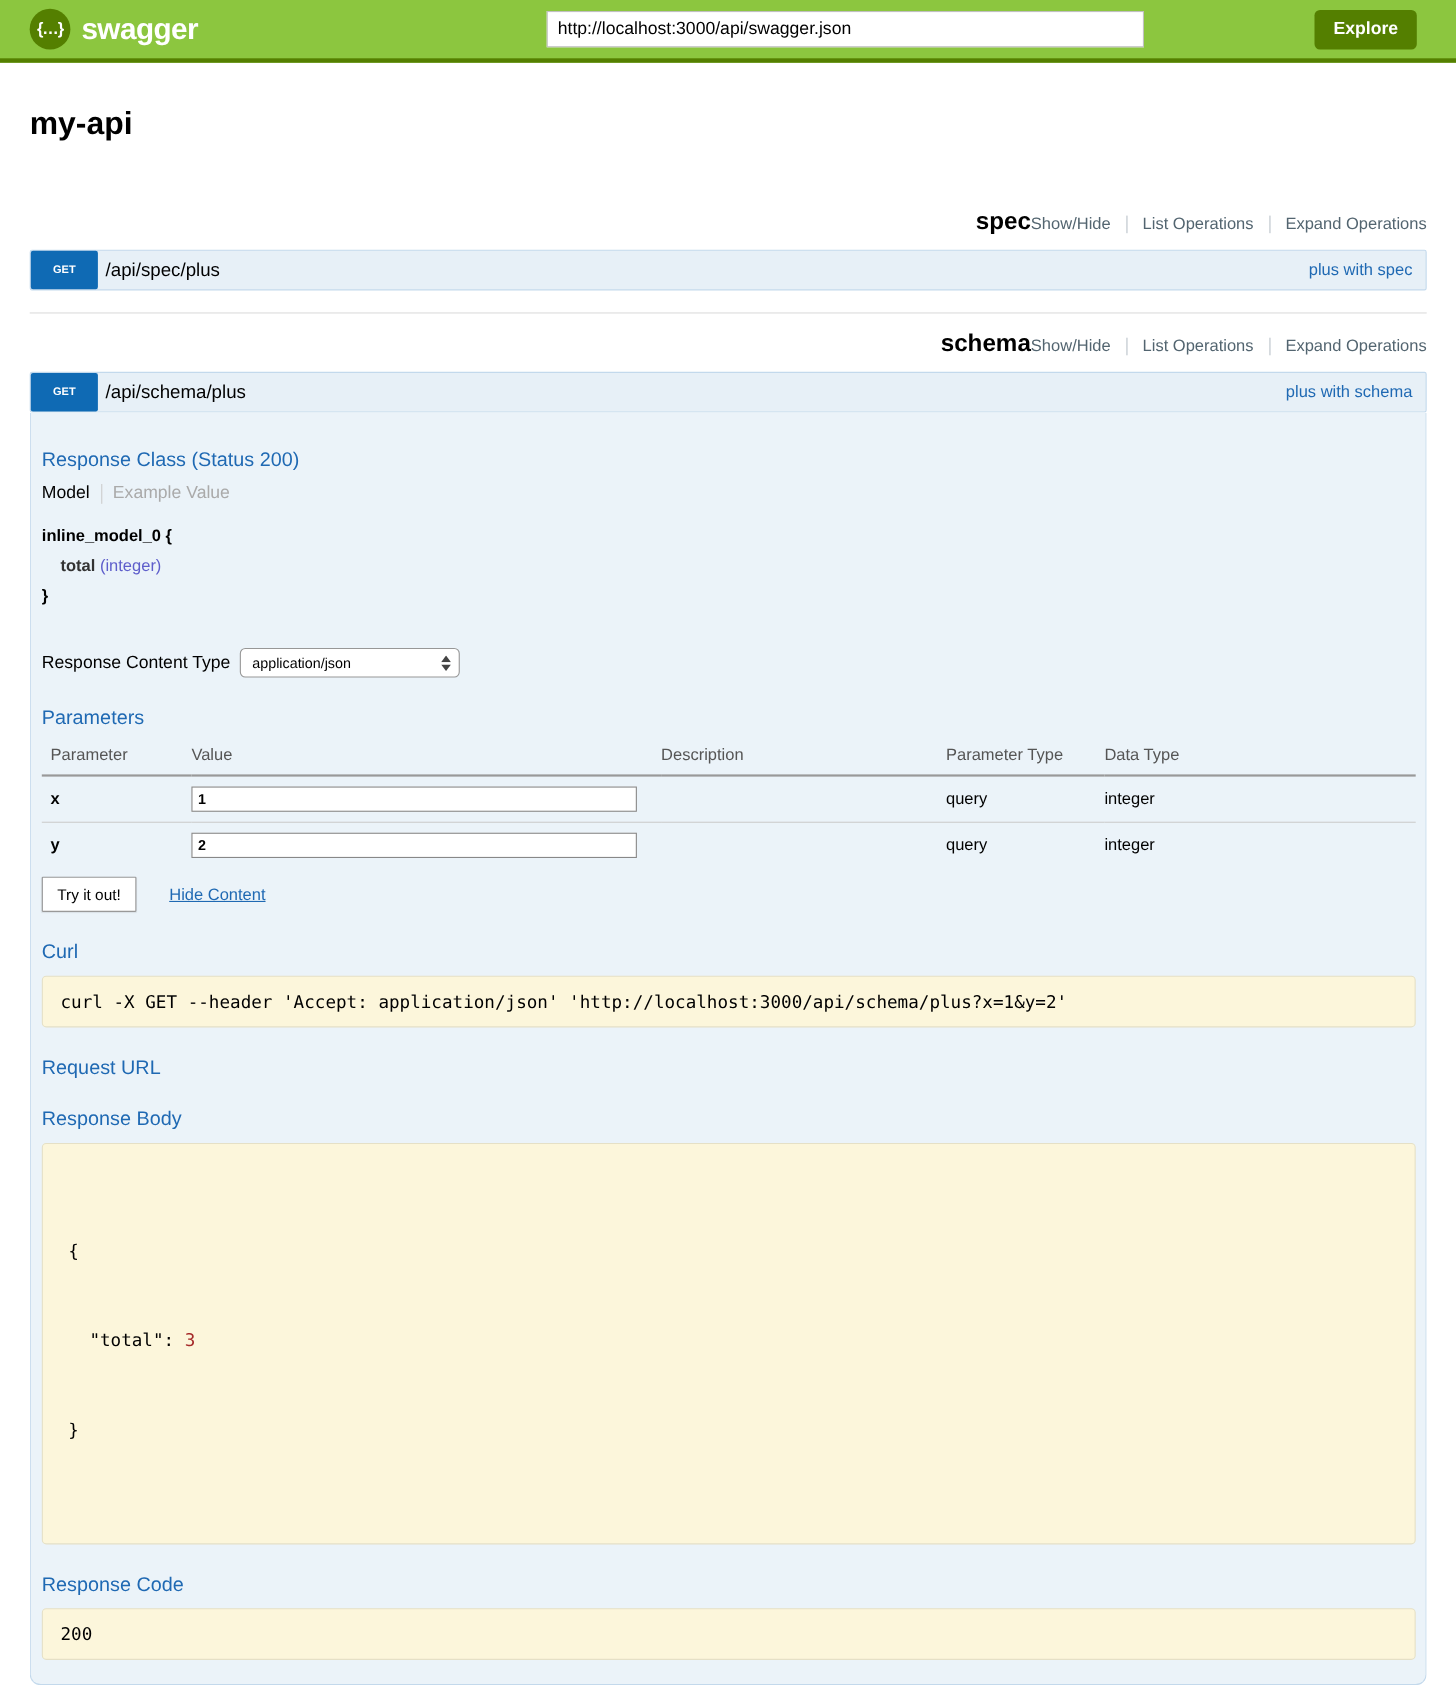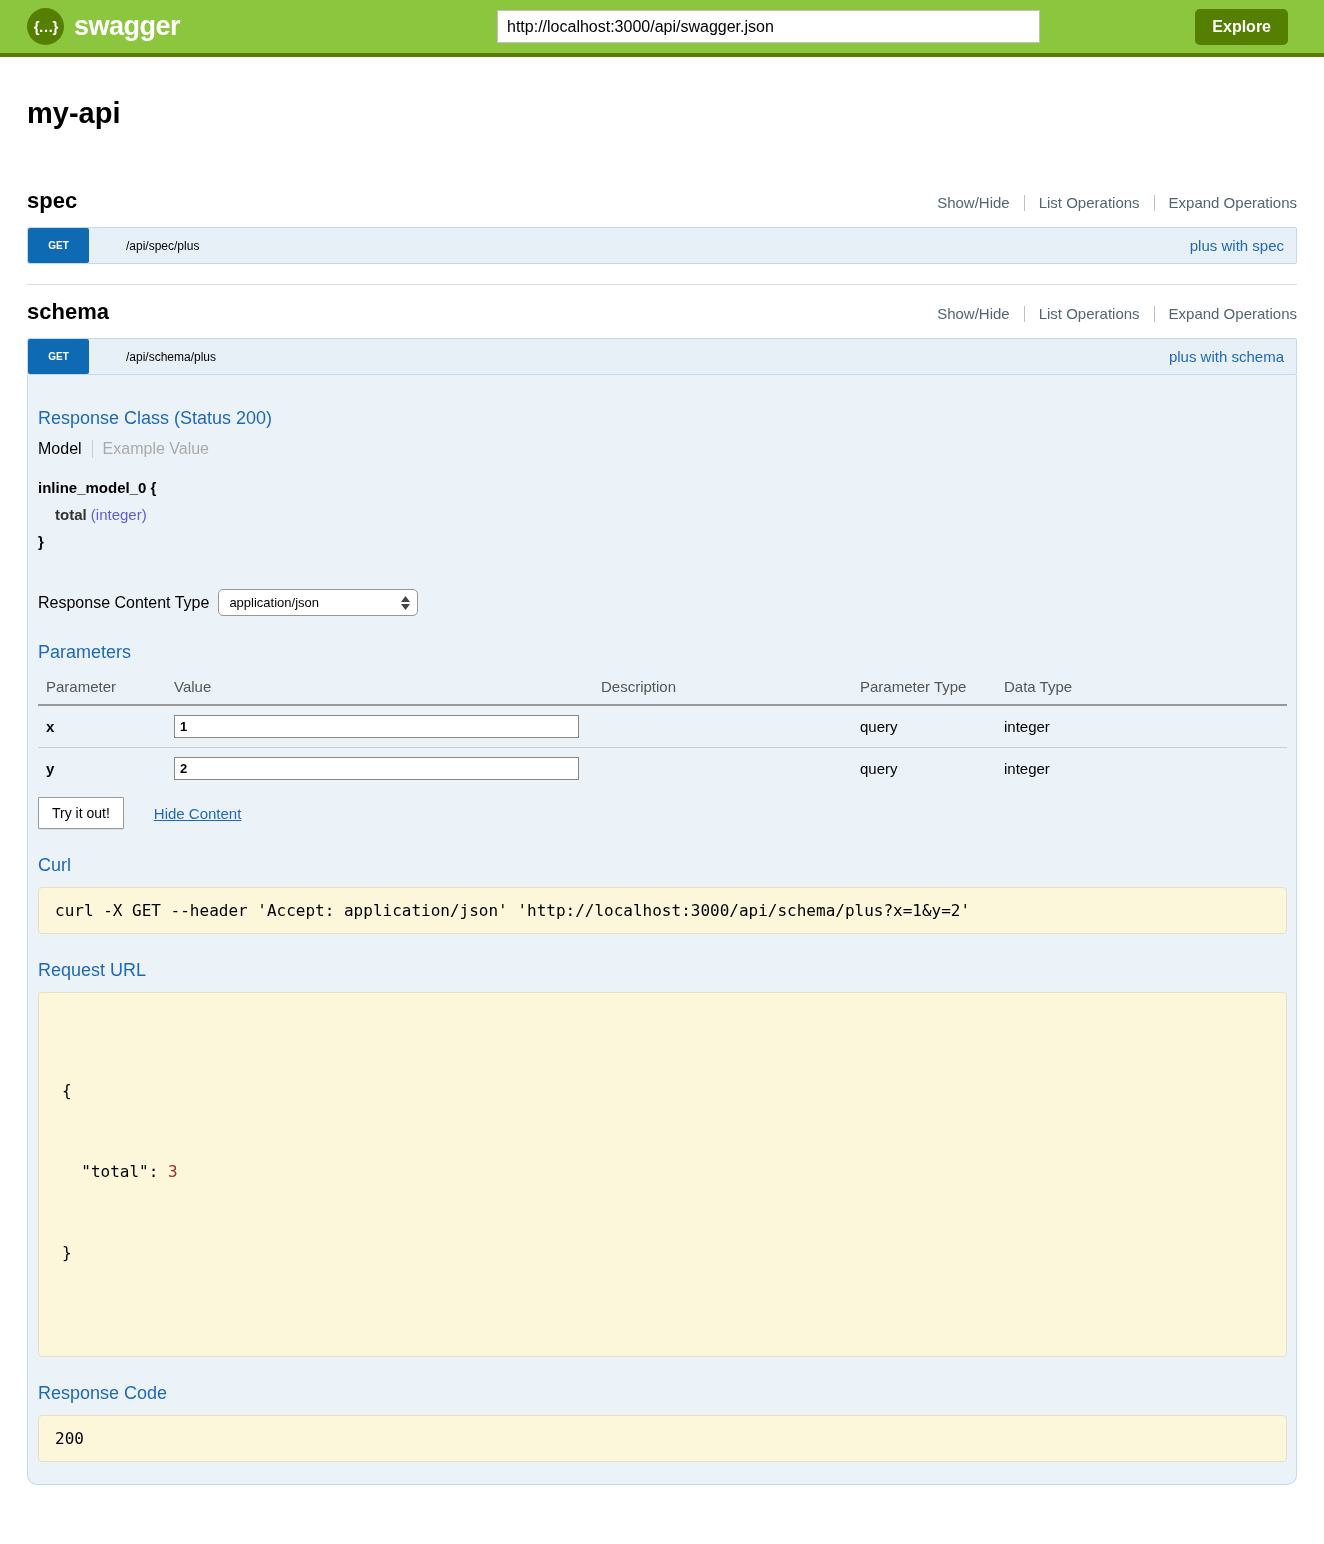--- a/index.html
+++ b/index.html
@@ -32,42 +32,42 @@
     background: #547f00; color: #fff; border: none; border-radius: 5px;
     font-size: 16px; font-weight: bold; padding: 9px 17px; cursor: pointer;
     font-family: "Liberation Sans", sans-serif;
   }
 
   
   main { padding: 0 27px; }
   .api-title { font-size: 29px; font-weight: bold; margin: 40px 0 58px 0; color: #000; }
 
   .resource-head {
-    display: flex; align-items: baseline; justify-content: space-between;
+    display: flex; align-items: baseline; justify-content: flex-end;
     margin-bottom: 13px;
   }
   .resource-title { font-size: 22px; font-weight: bold; color: #000; text-decoration: none; cursor: pointer; }
   .options { list-style: none; display: flex; align-items: center; }
   .options li { display: flex; align-items: center; }
   .options li + li::before {
     content: ""; display: inline-block; width: 1px; height: 16px;
     background: #b9c2c9; margin: 0 14px; vertical-align: middle;
   }
   .options a { color: #536570; font-size: 15px; text-decoration: none; cursor: pointer; }
 
   .endpoint-row {
     display: flex; align-items: center; height: 37px;
     background: #e7f0f7; border: 1px solid #c3d9ec; border-radius: 2px;
   }
   .method-badge {
     background: #0f6ab4; color: #fff; font-weight: bold; font-size: 10px;
     width: 61px; height: 100%; display: flex; align-items: center; justify-content: center;
     border-radius: 2px; cursor: pointer;
   }
-  .endpoint-path { margin-left: 37px; font-size: 12px; color: #000; text-decoration: none; cursor: pointer; }
+  .endpoint-path { margin-left: 7px; font-size: 17px; color: #000; text-decoration: none; cursor: pointer; }
   .endpoint-summary { margin-left: auto; margin-right: 12px; font-size: 15px; color: #1f69b3; text-decoration: none; cursor: pointer; }
 
   .resource-spec { padding-bottom: 20px; border-bottom: 1px solid #dcdcdc; }
   .resource-schema { margin-top: 14px; }
 
   
   .op-content {
     background: #ebf3f9; border: 1px solid #c3d9ec; border-top: none;
     border-radius: 0 0 10px 10px;
     padding: 33px 9px 22px 10px;
@@ -258,20 +258,21 @@
       <div class="try-row">
         <button class="try-btn">Try it out!</button>
         <a class="hide-link">Hide Content</a>
       </div>
 
       <h3 class="blue-h">Curl</h3>
       <pre class="snippet">curl -X GET --header 'Accept: application/json' 'http://localhost:3000/api/schema/plus?x=1&amp;y=2'</pre>
 
       <h3 class="blue-h">Request URL</h3>
 
+      <h3 class="blue-h">Response Body</h3>
       <div class="snippet body-snippet">
         <div>{</div>
         <div class="body-indent"><span>"total": </span><span class="json-number">3</span></div>
         <div>}</div>
       </div>
 
       <h3 class="blue-h">Response Code</h3>
       <pre class="snippet">200</pre>
 
     </div>

